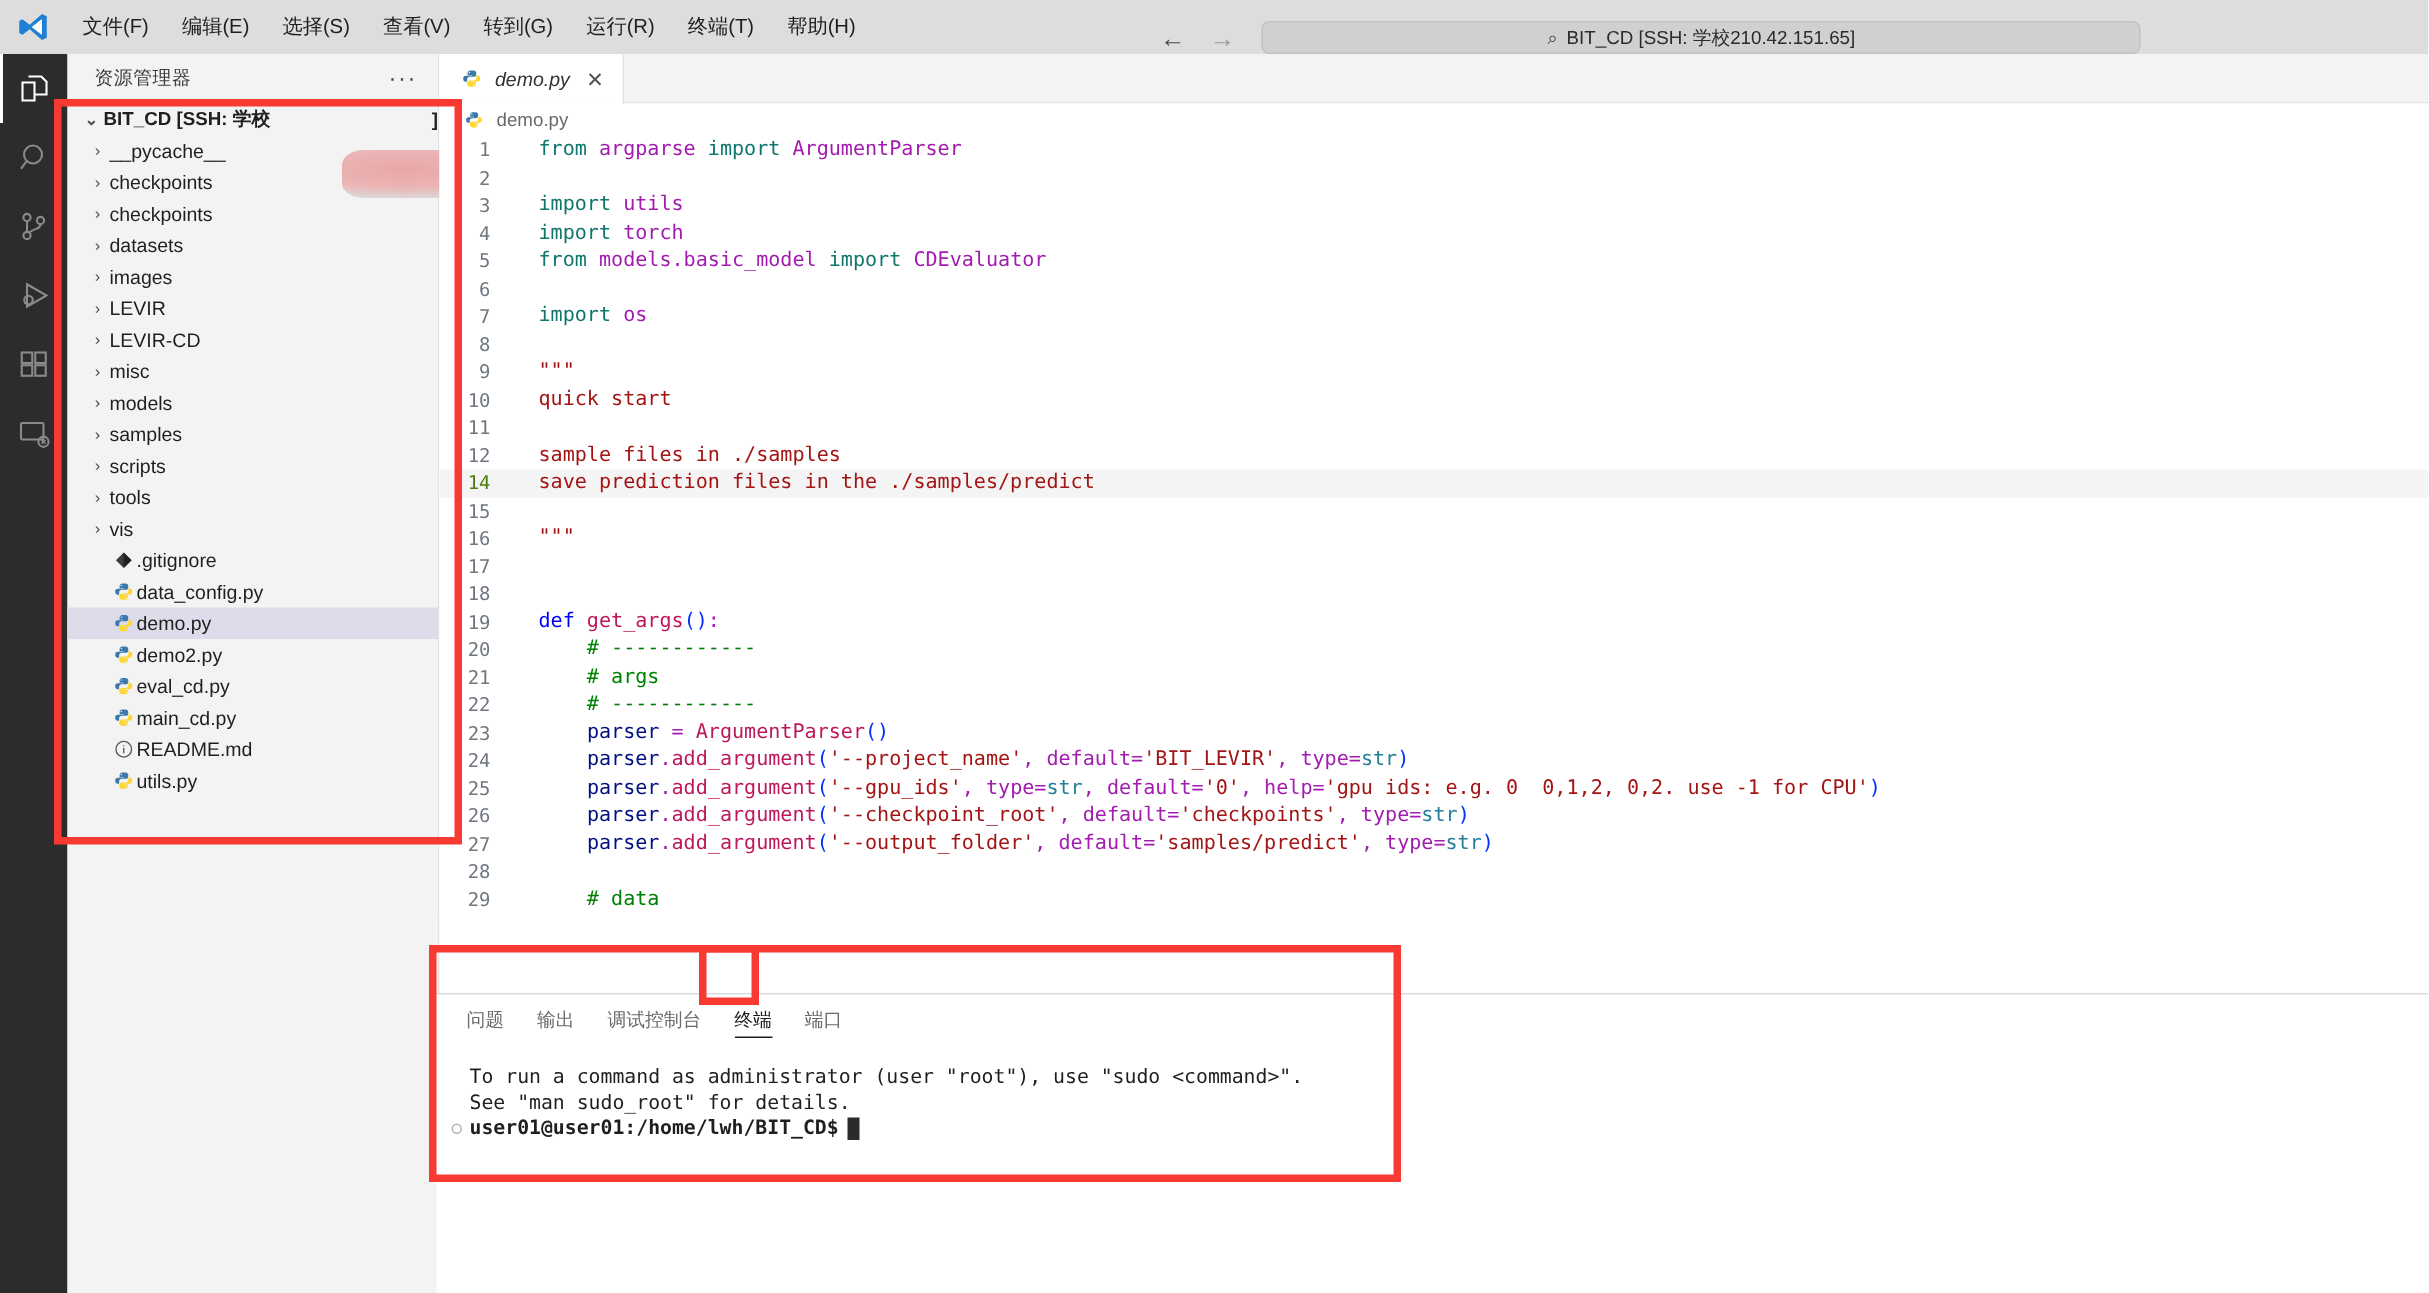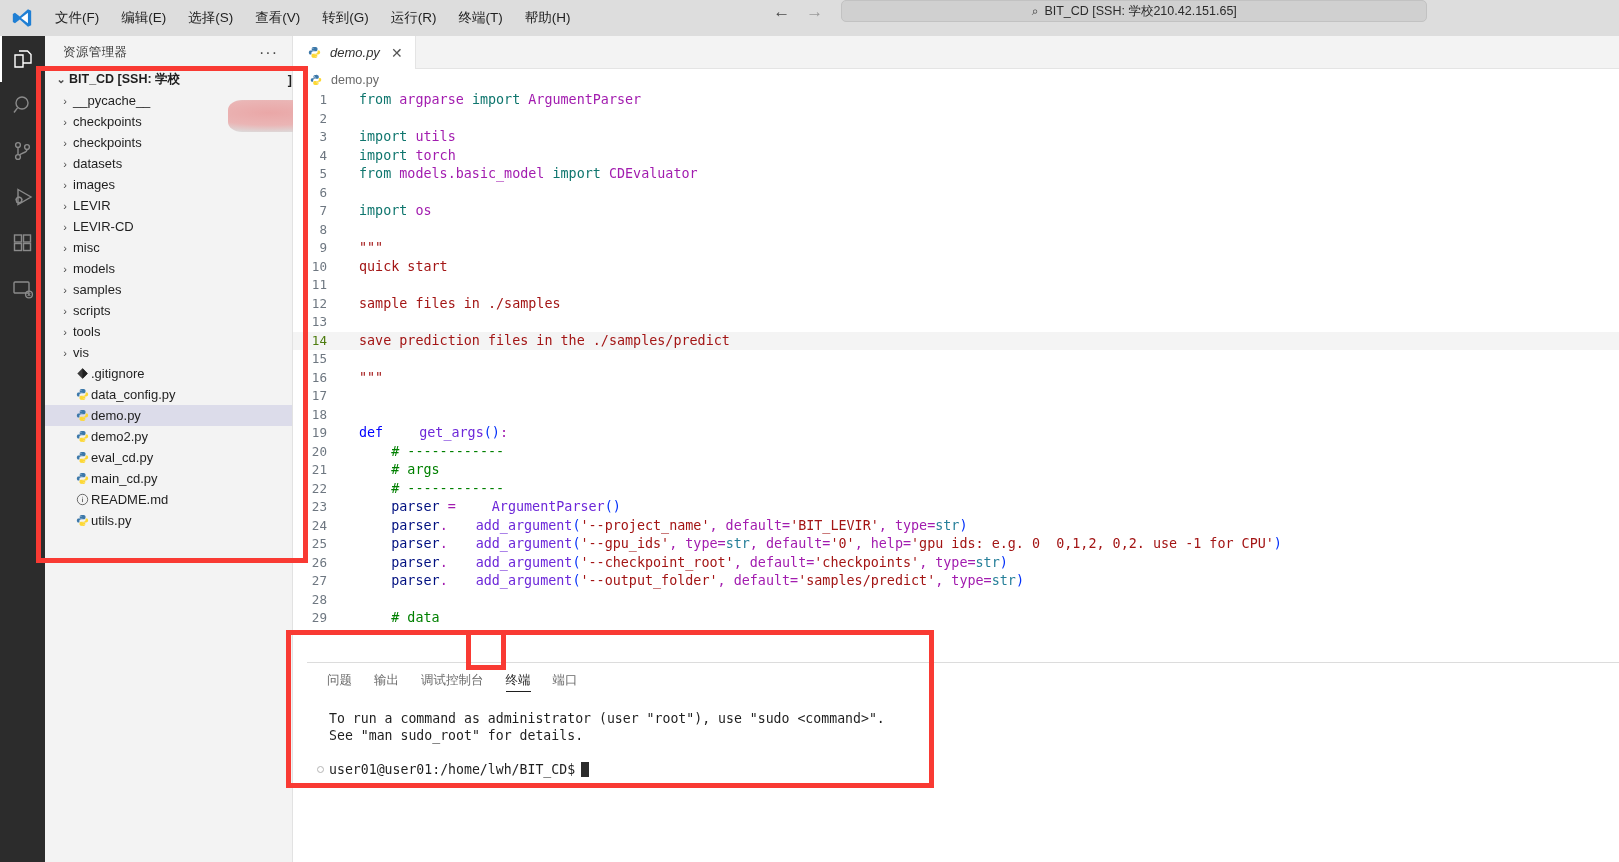--- a/index.html
+++ b/index.html
@@ -10,21 +10,21 @@
     font-family: "Liberation Sans", sans-serif;
     font-size: 13px;
     color: #1f1f1f;
   }
   .app { position: relative; width: 1619px; height: 862px; }
 
   
   .titlebar {
     position: absolute; top: 0; left: 0; width: 1619px; height: 36px;
     background: #dddddd;
-    display: flex; align-items: flex-start;
+    display: flex; align-items: flex-end;
   }
   .vslogo { width: 44px; height: 36px; display: flex; align-items: center; justify-content: center; }
   .vslogo svg { display: block; }
   .menu { display: flex; align-items: center; height: 36px; }
   .menu-item {
     padding: 0 11px; height: 26px; line-height: 26px;
     font-size: 13.5px; color: #1f1f1f; cursor: default; white-space: nowrap;
   }
   .tb-center { flex: 1; display: flex; align-items: center; justify-content: center; }
   .navarrows { display: flex; align-items: center; gap: 16px; margin-right: 18px; color: #4a4a4a; }
@@ -107,50 +107,50 @@
   }
   .cline { display: flex; height: 18.5px; white-space: pre; }
   .cline.current { background: #f4f4f4; }
   .ln {
     width: 52px; flex: 0 0 52px; text-align: right; padding-right: 18px;
     color: #6e7781; font-size: 12.6px;
   }
   .cline.current .ln { color: #4d7c0f; }
   .ctext { padding-left: 14px; }
   .kw  { color: #0f766e; }
-  .fn  { color: #6d28d9; margin-left: 28px; }
+  .fn  { color: #be185d; }
   .def { color: #0000ff; }
   .id  { color: #001080; }
   .str { color: #a31515; }
   .cmt { color: #008000; }
   .brk { color: #0431fa; }
   .typ { color: #267f99; }
   .plain { color: #a21caf; }
 
   
   .panel {
-    position: absolute; left: 307px; top: 662px; right: 0; height: 200px;
+    position: absolute; left: 291px; top: 662px; right: 0; height: 200px;
     background: #ffffff; border-top: 1px solid #dcdcdc;
   }
   .panel-tabs { height: 35px; display: flex; align-items: center; padding-left: 20px; gap: 22px; }
   .ptab {
     font-size: 12.5px; color: #6a6a6a; cursor: pointer; position: relative;
     height: 35px; display: flex; align-items: center;
   }
   .ptab.active { color: #1f1f1f; }
   .ptab.active::after {
     content: ""; position: absolute; left: 0; right: 0; bottom: 6px; height: 1.5px; background: #1f1f1f;
   }
   .term {
     padding: 12px 0 0 10px;
     font-family: "DejaVu Sans Mono", "Liberation Mono", monospace;
     font-size: 13.2px; line-height: 17px; color: #1f1f1f;
   }
   .term .tline { white-space: pre; padding-left: 12px; }
-  .term .promptline { display: flex; align-items: center; margin-top: 17px; white-space: pre; }
+  .term .promptline { display: flex; align-items: center; white-space: pre; font-weight: bold; }
   .bullet {
     width: 7px; height: 7px; border: 1px solid #b5b5b5; border-radius: 50%;
     margin-right: 5px; flex: 0 0 7px;
   }
   .cursor { display: inline-block; width: 8px; height: 15px; background: #2b2b2b; margin-left: 6px; }
 
   
   .annot {
     position: absolute; border: 5px solid #f93a33; pointer-events: none; z-index: 40;
   }
@@ -442,21 +442,20 @@
       <div class="cline"><span class="ln">3</span><span class="ctext"><span class="kw">import</span><span class="plain"> utils</span></span></div>
       <div class="cline"><span class="ln">4</span><span class="ctext"><span class="kw">import</span><span class="plain"> torch</span></span></div>
       <div class="cline"><span class="ln">5</span><span class="ctext"><span class="kw">from</span><span class="plain"> models.basic_model </span><span class="kw">import</span><span class="plain"> CDEvaluator</span></span></div>
       <div class="cline"><span class="ln">6</span><span class="ctext"></span></div>
       <div class="cline"><span class="ln">7</span><span class="ctext"><span class="kw">import</span><span class="plain"> os</span></span></div>
       <div class="cline"><span class="ln">8</span><span class="ctext"></span></div>
       <div class="cline"><span class="ln">9</span><span class="ctext str">"""</span></div>
       <div class="cline"><span class="ln">10</span><span class="ctext str">quick start</span></div>
       <div class="cline"><span class="ln">11</span><span class="ctext str"></span></div>
       <div class="cline"><span class="ln">12</span><span class="ctext str">sample files in ./samples</span></div>
-      <div class="cline"><span class="ln">13</span><span class="ctext str"></span></div>
       <div class="cline current"><span class="ln">14</span><span class="ctext str">save prediction files in the ./samples/predict</span></div>
       <div class="cline"><span class="ln">15</span><span class="ctext str"></span></div>
       <div class="cline"><span class="ln">16</span><span class="ctext str">"""</span></div>
       <div class="cline"><span class="ln">17</span><span class="ctext"></span></div>
       <div class="cline"><span class="ln">18</span><span class="ctext"></span></div>
       <div class="cline"><span class="ln">19</span><span class="ctext"><span class="def">def</span><span class="fn"> get_args</span><span class="brk">()</span><span class="plain">:</span></span></div>
       <div class="cline"><span class="ln">20</span><span class="ctext cmt">    # ------------</span></div>
       <div class="cline"><span class="ln">21</span><span class="ctext cmt">    # args</span></div>
       <div class="cline"><span class="ln">22</span><span class="ctext cmt">    # ------------</span></div>
       <div class="cline"><span class="ln">23</span><span class="ctext"><span class="plain">    </span><span class="id">parser</span><span class="plain"> = </span><span class="fn">ArgumentParser</span><span class="brk">()</span></span></div>

